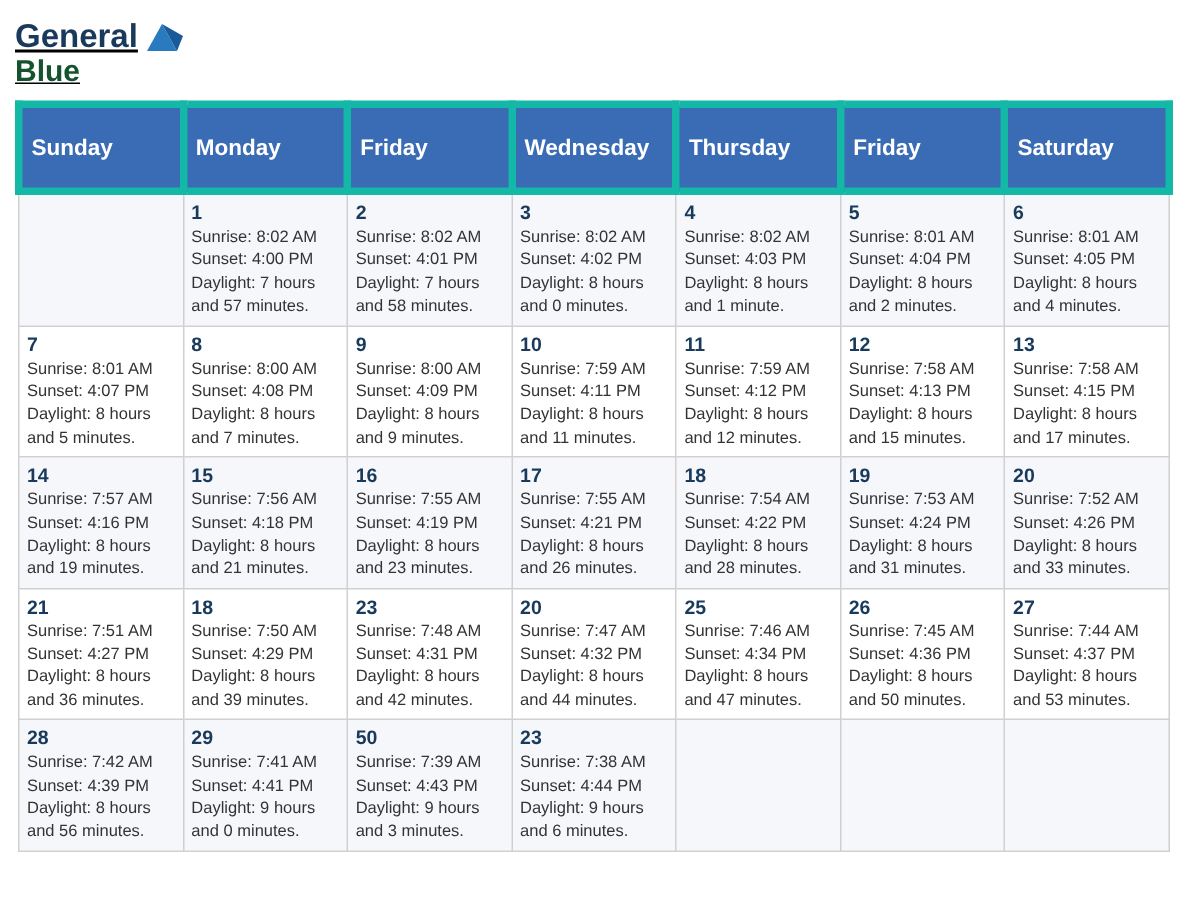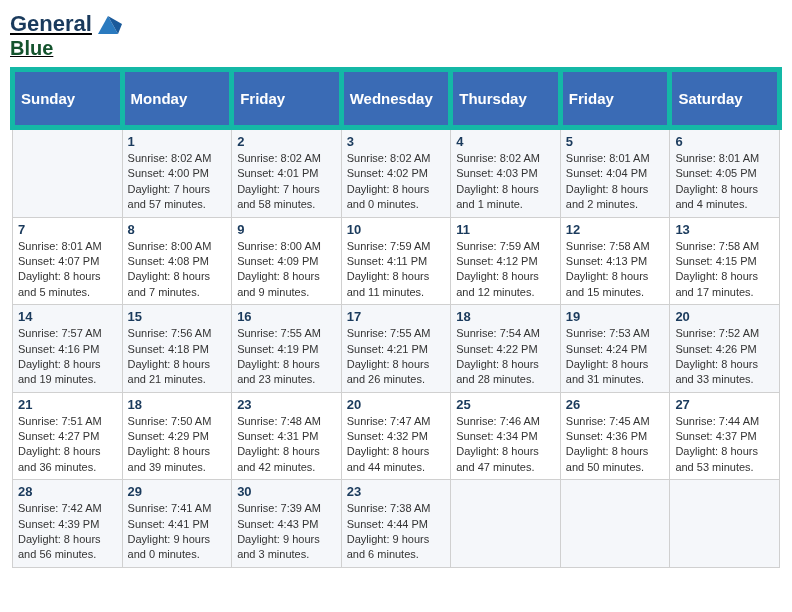--- a/index.html
+++ b/index.html
@@ -243,21 +243,21 @@
       <tr>
         <td>
           <span class="day-number">28</span>
           <div class="day-info">Sunrise: 7:42 AM<br>Sunset: 4:39 PM<br>Daylight: 8 hours and 56 minutes.</div>
         </td>
         <td>
           <span class="day-number">29</span>
           <div class="day-info">Sunrise: 7:41 AM<br>Sunset: 4:41 PM<br>Daylight: 9 hours and 0 minutes.</div>
         </td>
         <td>
-          <span class="day-number">30</span>
+          <span class="day-number">50</span>
           <div class="day-info">Sunrise: 7:39 AM<br>Sunset: 4:43 PM<br>Daylight: 9 hours and 3 minutes.</div>
         </td>
         <td>
           <span class="day-number">23</span>
           <div class="day-info">Sunrise: 7:38 AM<br>Sunset: 4:44 PM<br>Daylight: 9 hours and 6 minutes.</div>
         </td>
         <td class="empty"></td>
         <td class="empty"></td>
         <td class="empty"></td>
       </tr>

